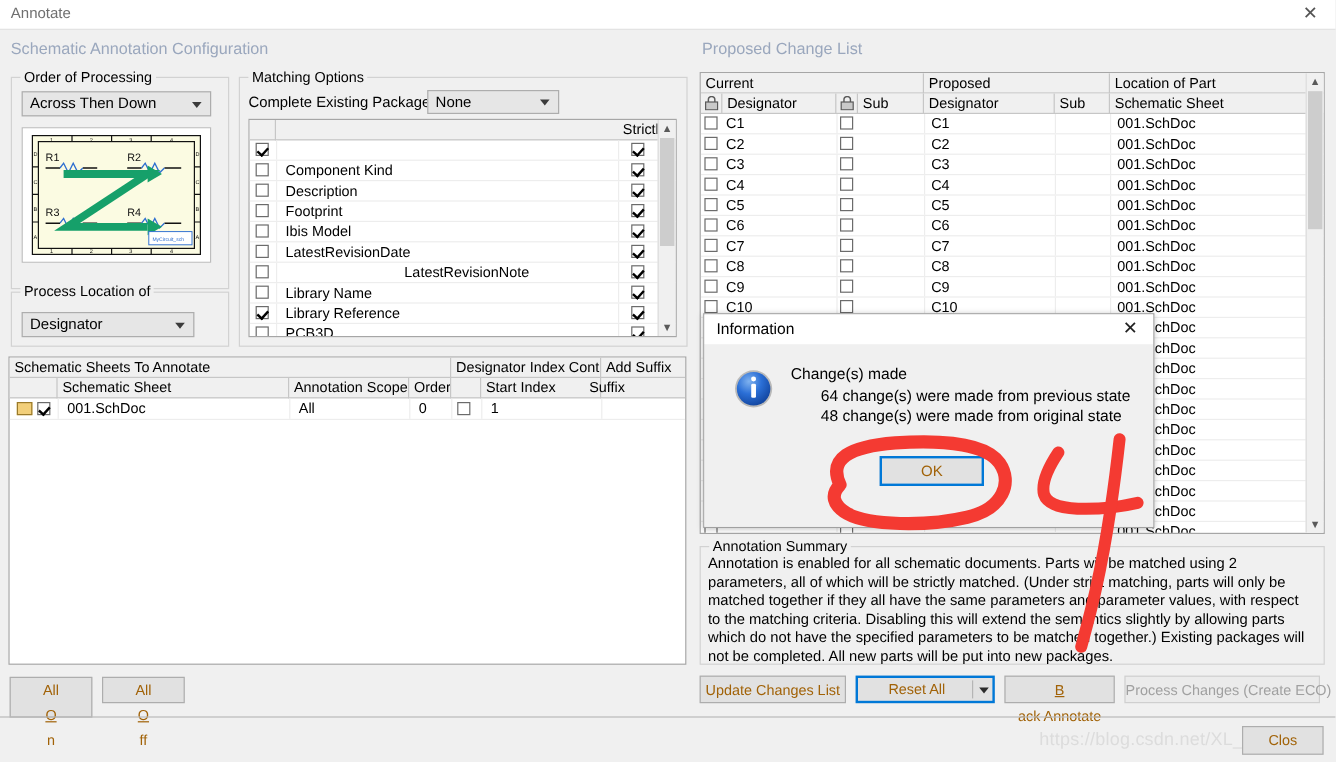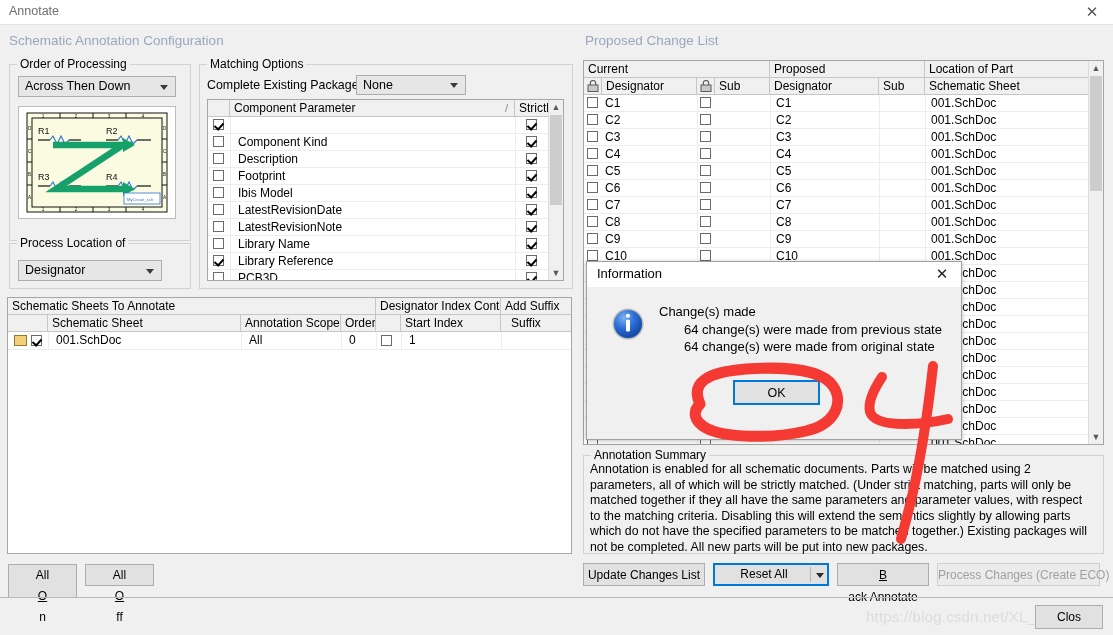--- a/index.html
+++ b/index.html
@@ -82,21 +82,21 @@
   .lock{position:absolute;width:12px;height:12px;}
 
   
   .sb{position:absolute;width:14px;background:#f0f0f0;border-left:1px solid #dcdcdc;}
   .sb .btn{position:absolute;left:0;width:14px;height:14px;color:#5a5a5a;font-size:9px;text-align:center;line-height:14px;}
   .sb .thumb{position:absolute;left:1px;width:12px;background:#cdcdcd;}
 
   
   .btn3d{
     position:absolute;background:#e1e1e1;border:1px solid #adadad;
-    box-sizing:border-box;font-size:12px;color:#000000;
+    box-sizing:border-box;font-size:12px;color:#a16207;
     text-align:center;cursor:default;white-space:nowrap;
   }
   .btn3d span{display:block;}
   .btn3d.disabled{color:#a0a0a0;background:#ebebeb;border-color:#cfcfcf;}
   .btn3d.focus{border:2px solid #0078d7;}
   .u{text-decoration:underline;}
 
   .split-arrow{
     position:absolute;right:3px;top:50%;margin-top:-2px;width:0;height:0;
     border-left:4px solid transparent;border-right:4px solid transparent;
@@ -254,24 +254,20 @@
   </div>
   <div style="position:absolute;left:207px;top:78px;font-size:12.4px;">Complete Existing Packages</div>
   <div class="combo" style="left:356px;top:75px;width:110px;height:20px;">
     <span class="cv">None</span>
     <span class="arrow"></span>
   </div>
 
   <div class="tbl" style="left:207px;top:99px;width:357px;height:182px;">
     <div class="hdr">
       <div class="hc" style="left:0;width:22px;"></div>
-      <div class="hc" style="left:22px;width:285px;">
-        <span>Component Parameter</span>
-        <span style="position:absolute;right:6px;top:0;color:#8a8a8a;font-size:11px;">/</span>
-      </div>
       <div class="hc" style="left:307px;width:36px;border-right:none;">Strictly</div>
     </div>
     <div id="matchRows">
         <div class="row">
           <span class="vline" style="left:22px;"></span>
           <span class="vline" style="left:307px;"></span>
           <span class="cb on" style="left:5px;top:2px;"></span>
           <span class="cb on" style="left:318px;top:2px;"></span>
         </div>
         <div class="row">
@@ -306,21 +302,21 @@
           <span class="vline" style="left:22px;"></span>
           <span class="vline" style="left:307px;"></span>
           <span class="cb" style="left:5px;top:2px;"></span>
           <div class="cell" style="left:26px;width:278px;">LatestRevisionDate</div>
           <span class="cb on" style="left:318px;top:2px;"></span>
         </div>
         <div class="row">
           <span class="vline" style="left:22px;"></span>
           <span class="vline" style="left:307px;"></span>
           <span class="cb" style="left:5px;top:2px;"></span>
-          <div class="cell" style="left:26px;width:278px;">LatestRevisionNote</div>
+          <div class="cell" style="left:40px;width:278px;text-align:center;">LatestRevisionNote</div>
           <span class="cb on" style="left:318px;top:2px;"></span>
         </div>
         <div class="row">
           <span class="vline" style="left:22px;"></span>
           <span class="vline" style="left:307px;"></span>
           <span class="cb" style="left:5px;top:2px;"></span>
           <div class="cell" style="left:26px;width:278px;">Library Name</div>
           <span class="cb on" style="left:318px;top:2px;"></span>
         </div>
         <div class="row">
@@ -351,21 +347,21 @@
       <div class="hc" style="left:368px;width:125px;">Designator Index Cont...</div>
       <div class="hc" style="left:493px;width:70px;border-right:none;">Add Suffix</div>
     </div>
     <div class="hdr">
       <div class="hc" style="left:0;width:40px;"></div>
       <div class="hc" style="left:40px;width:193px;">Schematic Sheet</div>
       <div class="hc" style="left:233px;width:100px;">Annotation Scope</div>
       <div class="hc" style="left:333px;width:35px;">Order</div>
       <div class="hc" style="left:368px;width:25px;"></div>
       <div class="hc" style="left:393px;width:100px;">Start Index</div>
-      <div class="hc" style="left:499px;width:70px;border-right:none;">Suffix</div>
+      <div class="hc" style="left:479px;width:70px;border-right:none;">Suffix</div>
     </div>
     <div id="sheetRows">
         <div class="row" style="height:18px;">
           <span class="vline" style="left:40px;"></span>
           <span class="vline" style="left:233px;"></span>
           <span class="vline" style="left:333px;"></span>
           <span class="vline" style="left:368px;"></span>
           <span class="vline" style="left:393px;"></span>
           <span class="vline" style="left:493px;"></span>
           <span style="position:absolute;left:6px;top:3px;width:13px;height:11px;background:#f2cf7a;border:1px solid #9a7a2a;box-sizing:border-box;"></span>
@@ -735,21 +731,21 @@
             <stop offset="100%" stop-color="#11439c"></stop>
           </radialGradient>
         </defs>
         <circle cx="18" cy="18" r="16.4" fill="#b9b9b9"></circle>
         <circle cx="18" cy="18" r="14.8" fill="url(#ig)"></circle>
         <circle cx="18" cy="9.3" r="2.2" fill="#ffffff"></circle>
         <rect x="15.9" y="13.6" width="4.2" height="12.4" rx="1.3" fill="#ffffff"></rect>
       </svg>
       <div class="mline" style="left:72px;top:17px;">Change(s) made</div>
       <div class="mline" style="left:97px;top:35px;">64 change(s) were made from previous state</div>
-      <div class="mline" style="left:97px;top:52px;">64 change(s) were made from original state</div>
+      <div class="mline" style="left:97px;top:52px;">48 change(s) were made from original state</div>
       <div class="btn3d focus" style="left:146px;top:93px;width:87px;height:25px;line-height:22px;font-size:12.5px;">OK</div>
     </div>
   </div>
 
   <svg class="ink" width="1113" height="635" viewBox="0 0 1113 635">
 
     <path d="M700,404 C690,382 708,372 746,369 C790,366 823,371 833,386
              C844,402 836,424 806,431 C772,439 724,438 706,428
              C694,421 692,412 700,404 Z" fill="none" stroke="#f43a32" stroke-width="11" stroke-linecap="round" stroke-linejoin="round"></path>
 

